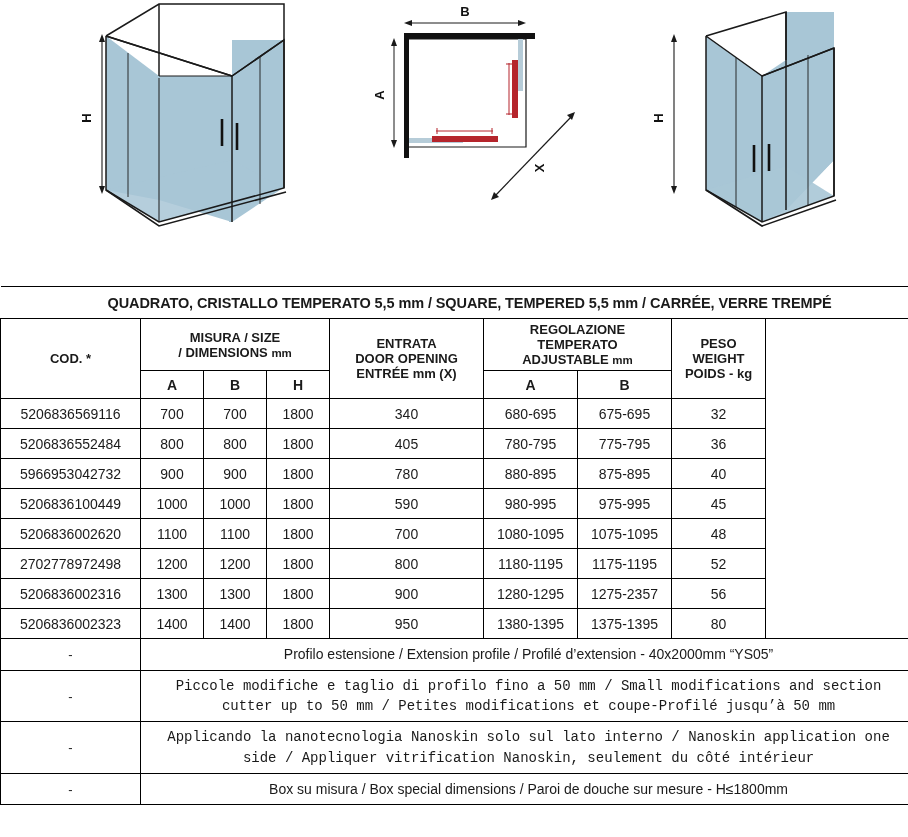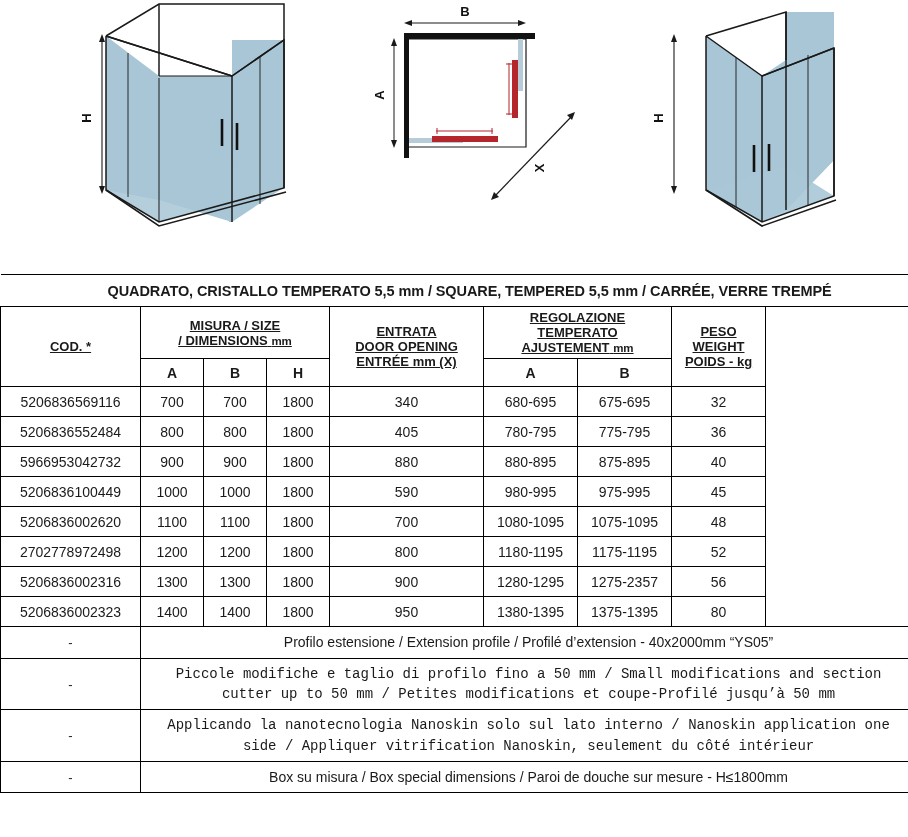--- a/index.html
+++ b/index.html
@@ -16,21 +16,21 @@
   
   #diagrams { position: relative; width: 908px; height: 278px; }
   .diagram { position: absolute; top: 0; }
   #diagram-left   { left: 80px;  width: 250px; height: 240px; }
   #diagram-center { left: 370px; width: 240px; height: 230px; }
   #diagram-right  { left: 650px; width: 250px; height: 240px; }
 
   
   #spec-table {
     position: absolute;
-    left: 0; top: 274px;
+    left: 0; top: 286px;
     width: 908px;
     border-collapse: collapse;
     table-layout: fixed;
   }
   #spec-table td, #spec-table th {
     border: 1px solid #000;
     padding: 0;
     vertical-align: middle;
     text-align: center;
   }
@@ -45,21 +45,20 @@
     white-space: nowrap;
     overflow: hidden;
     text-align: center;
     padding-left: 30px !important;
   }
   .hdr {
     font-weight: bold;
     font-size: 13px;
     line-height: 1.16;
     padding: 3px 2px !important;
-    text-decoration: underline;
   }
   .hdr .sm { font-size: 11.5px; }
   .subhdr { font-weight: bold; font-size: 14px; height: 28px; }
   .cell { font-size: 14px; height: 30px; }
   .code-cell { font-size: 14px; }
   .note-dash { font-size: 13px; }
   .note-text {
     text-align: center;
     font-size: 14px;
     line-height: 1.45;
@@ -223,21 +222,21 @@
         </td>
         <td class="hdr" rowspan="2">
           <div>ENTRATA</div>
           <div>DOOR OPENING</div>
           <div>ENTRÉE mm (X)</div>
         </td>
         <td class="hdr" colspan="2">
           <div>REGOLAZIONE</div>
           <div>TEMPERATO</div>
           <div>
-            <span>AJUSTEMENT</span>
+            <span>ADJUSTABLE</span>
             <span class="sm">mm</span>
           </div>
         </td>
         <td class="hdr" rowspan="2">
           <div>PESO</div>
           <div>WEIGHT</div>
           <div>POIDS - kg</div>
         </td>
         <td class="no-border" rowspan="2"></td>
       </tr>
@@ -272,21 +271,21 @@
           <td class="cell ">780-795</td>
           <td class="cell ">775-795</td>
           <td class="cell ">36</td>
           <td class="no-border"></td>
         </tr>
         <tr>
           <td class="cell code-cell">5966953042732</td>
           <td class="cell ">900</td>
           <td class="cell ">900</td>
           <td class="cell ">1800</td>
-          <td class="cell ">880</td>
+          <td class="cell ">780</td>
           <td class="cell ">880-895</td>
           <td class="cell ">875-895</td>
           <td class="cell ">40</td>
           <td class="no-border"></td>
         </tr>
         <tr>
           <td class="cell code-cell">5206836100449</td>
           <td class="cell ">1000</td>
           <td class="cell ">1000</td>
           <td class="cell ">1800</td>

